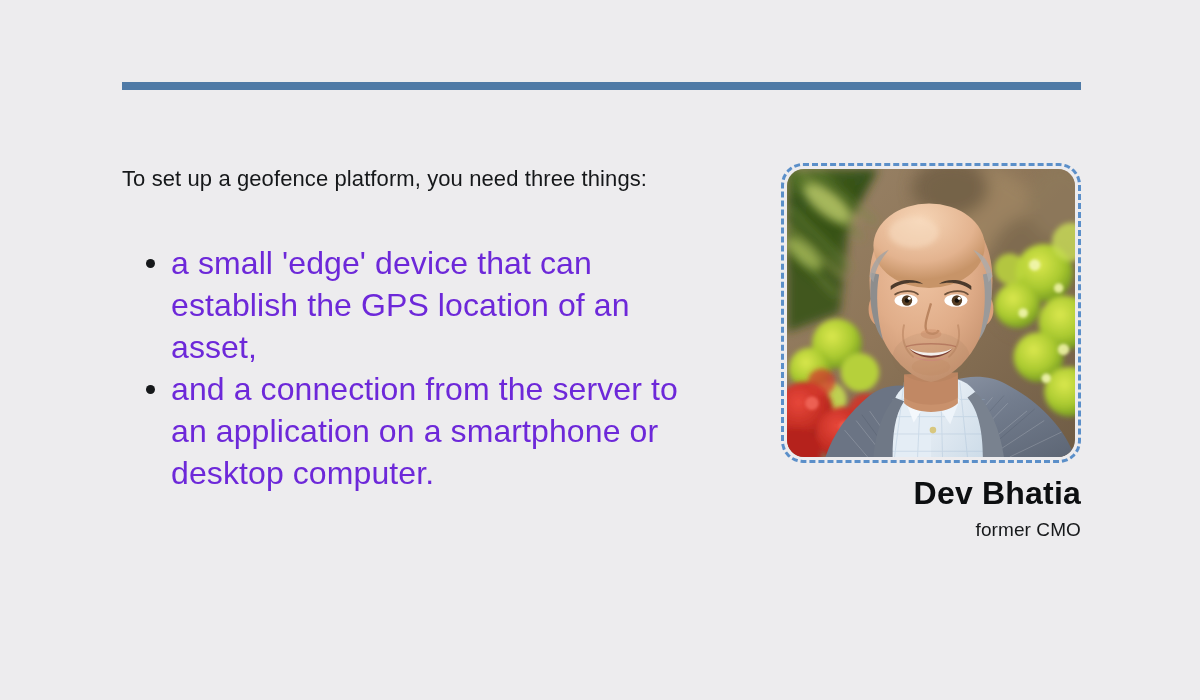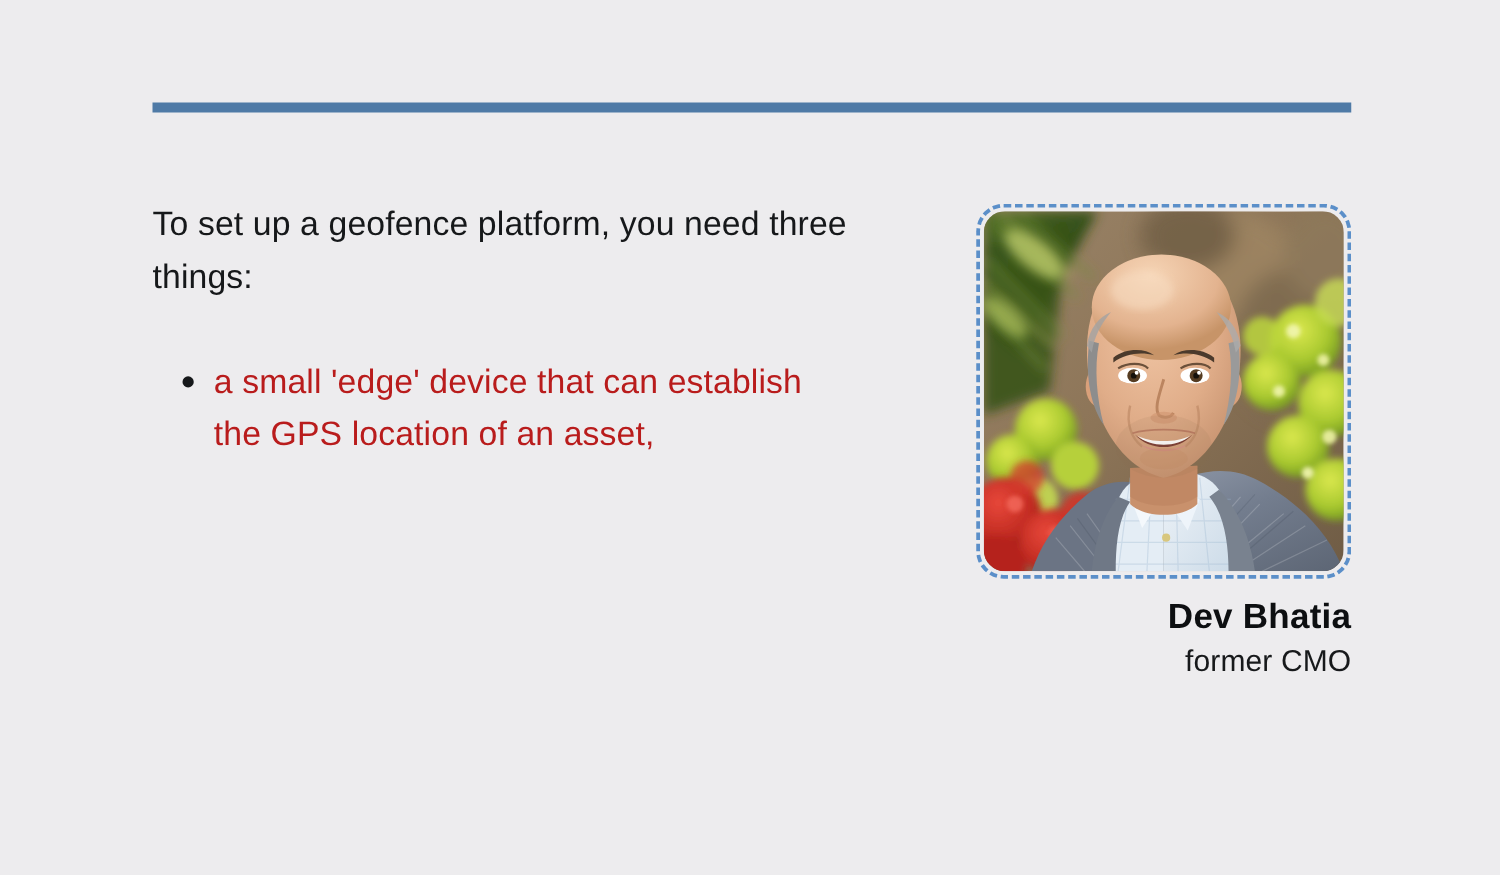--- a/index.html
+++ b/index.html
@@ -29,38 +29,38 @@
     background: #4f7aa6;
   }
   
   #text-column {
     position: absolute;
     left: 122px;
     top: 158px;
     width: 560px;
   }
   #intro-paragraph {
-    font-size: 27px;
+    font-size: 22px;
     line-height: 42px;
     color: #16181a;
     letter-spacing: 0.1px;
     margin: 0;
   }
   #bullet-list {
     list-style: none;
     margin: 0;
     padding: 0;
     margin-top: 42px;
   }
   #bullet-list li {
     position: relative;
     padding-left: 49px;
-    font-size: 27px;
+    font-size: 32px;
     line-height: 42px;
-    color: #b91c1c;
+    color: #6d28d9;
     letter-spacing: 0.1px;
     margin: 0;
   }
   #bullet-list li .bullet-dot {
     position: absolute;
     left: 24px;
     top: 17px;
     width: 9px;
     height: 9px;
     border-radius: 50%;
@@ -93,29 +93,29 @@
   }
   
   #caption-block {
     position: absolute;
     left: 681px;
     top: 474px;
     width: 400px;
     text-align: right;
   }
   #person-name {
-    font-size: 28px;
+    font-size: 32px;
     font-weight: bold;
     color: #0d0f11;
     line-height: 38px;
     letter-spacing: 0.2px;
   }
   #person-role,
   #person-company {
-    font-size: 24px;
+    font-size: 19px;
     font-weight: normal;
     color: #17191b;
     line-height: 36px;
     letter-spacing: 0.1px;
   }
 </style>
 </head>
 <body>
 
 <div id="slide">
@@ -123,20 +123,24 @@
   <div id="accent-rule"></div>
 
   <div id="text-column">
 
     <p id="intro-paragraph">To set up a geofence platform, you need three things:</p>
 
     <ul id="bullet-list">
       <li>
         <span class="bullet-dot"></span>
         <span>a small 'edge' device that can establish the GPS location of an asset,</span>
+      </li>
+      <li>
+        <span class="bullet-dot"></span>
+        <span>and a connection from the server to an application on a smartphone or desktop computer.</span>
       </li>
     </ul>
 
   </div>
 
   <div id="portrait-card">
     <div id="portrait-frame">
       <svg viewBox="0 0 300 300" preserveAspectRatio="xMidYMid slice">
         <defs>
           <linearGradient id="bgWall" x1="0" y1="0" x2="1" y2="1">

